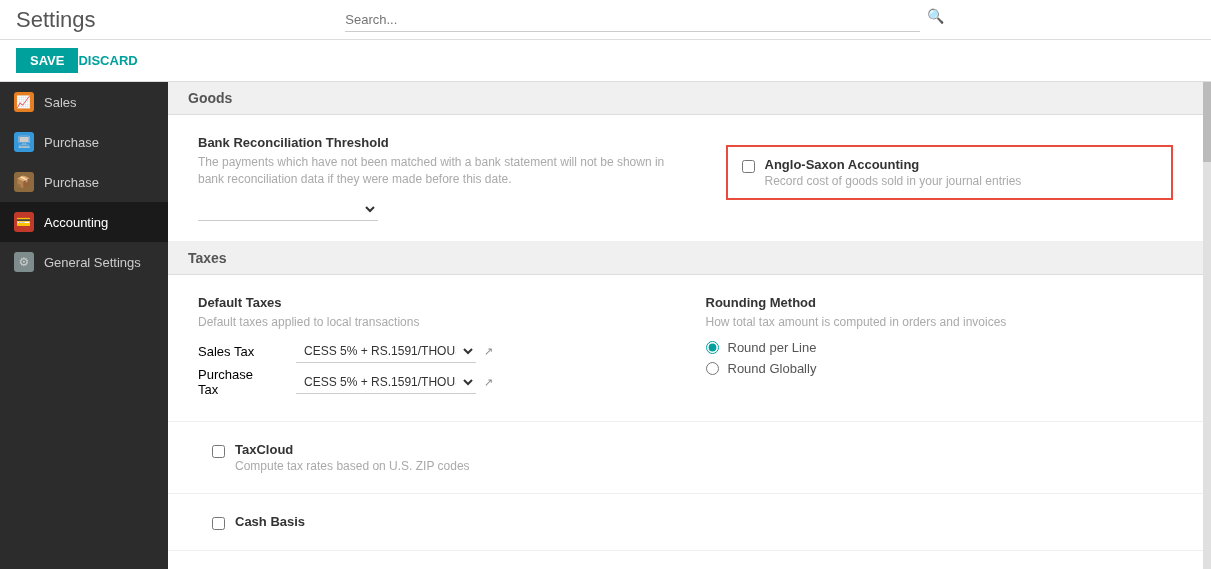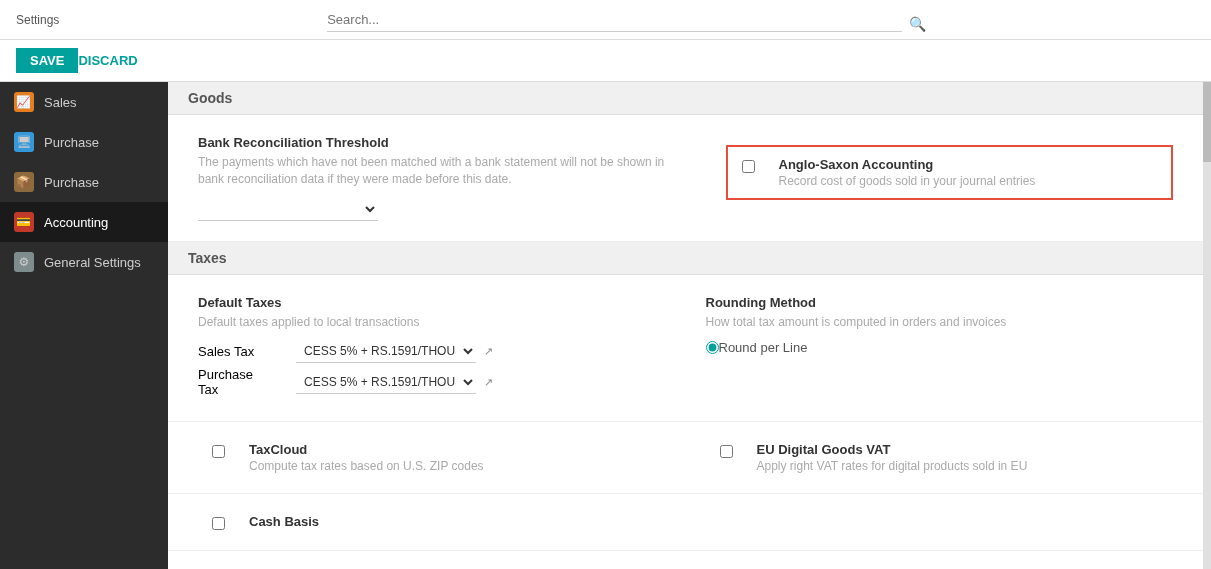--- a/index.html
+++ b/index.html
@@ -9,27 +9,27 @@
     .top-bar {
       background: #fff;
       border-bottom: 1px solid #ddd;
       display: flex;
       align-items: center;
       justify-content: space-between;
       padding: 0 16px;
       height: 40px;
     }
     .top-bar-title {
-      font-size: 12px;
+      font-size: 22px;
       color: #555;
       font-weight: normal;
     }
     .search-container {
       display: flex;
-      align-items: flex-end;
+      align-items: flex-start;
       flex: 1;
       max-width: 600px;
       margin: 8px auto;
     }
     .search-input {
       border: none;
       border-bottom: 1px solid #ccc;
       outline: none;
       width: 100%;
       font-size: 13px;
@@ -180,21 +180,21 @@
     .external-link {
       color: #888;
       font-size: 11px;
       cursor: pointer;
     }
 
     
     .checkbox-option {
       display: flex;
       align-items: flex-start;
-      gap: 24px;
+      gap: 10px;
       padding: 10px 14px;
     }
     .checkbox-option input[type=checkbox] {
       margin-top: 3px;
       cursor: pointer;
       flex-shrink: 0;
     }
     .checkbox-option-content .option-title {
       font-size: 13px;
       font-weight: bold;
@@ -212,21 +212,21 @@
       margin: 10px 0 10px 20px;
     }
 
     
     .radio-group {
       margin-top: 8px;
     }
     .radio-option {
       display: flex;
       align-items: center;
-      gap: 0;
+      gap: 9px;
       margin-bottom: 6px;
       font-size: 13px;
       color: #555;
     }
     .radio-option input[type=radio] {
       cursor: pointer;
     }
     .radio-option input[type=radio]:checked {
       accent-color: #00a09d;
     }
@@ -349,43 +349,38 @@
         </div>
 
         <div class="col-half">
           <div class="field-title">Rounding Method</div>
           <div class="field-desc">How total tax amount is computed in orders and invoices</div>
           <div class="radio-group">
             <div class="radio-option">
               <input type="radio" name="rounding" checked="" style="accent-color: rgb(0, 160, 157);">
               <span>Round per Line</span>
             </div>
+            <div class="radio-option">
+              <input type="radio" name="rounding" style="accent-color: rgb(0, 160, 157);">
+              <span>Round Globally</span>
+            </div>
           </div>
         </div>
       </div>
 
       <div class="section-body two-col" style="padding-top:10px;padding-bottom:10px;">
         <div class="col-half">
           <div class="checkbox-option">
             <input type="checkbox" style="">
             <div class="checkbox-option-content">
               <div class="option-title">TaxCloud</div>
               <div class="option-desc">Compute tax rates based on U.S. ZIP codes</div>
             </div>
           </div>
         </div>
-        <div class="col-half">
-          <div class="checkbox-option">
-            <input type="checkbox" style="">
-            <div class="checkbox-option-content">
-              <div class="option-title">EU Digital Goods VAT</div>
-              <div class="option-desc">Apply right VAT rates for digital products sold in EU</div>
-            </div>
-          </div>
-        </div>
       </div>
 
       <div class="section-body" style="padding-top:10px;padding-bottom:10px;border-bottom:1px solid #eee;">
         <div class="checkbox-option">
           <input type="checkbox" style="">
           <div class="checkbox-option-content">
             <div class="option-title">Cash Basis</div>
           </div>
         </div>
       </div>

